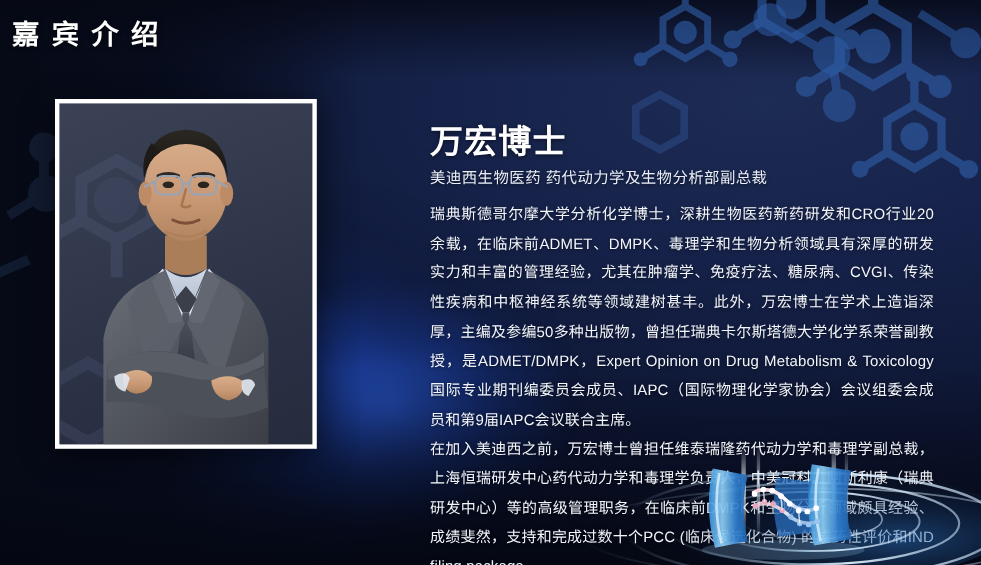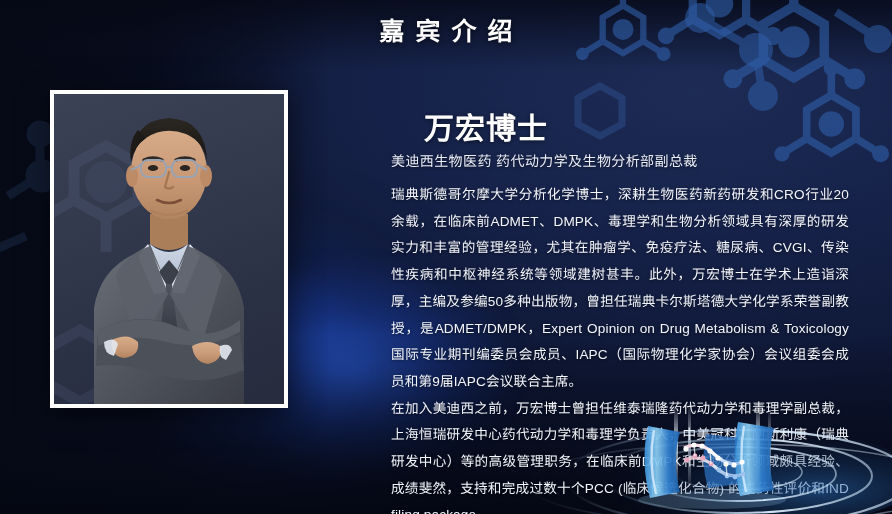--- a/index.html
+++ b/index.html
@@ -62,21 +62,20 @@
     inset: 0;
     pointer-events: none;
   }
   .molecules svg { display: block; }
 
   
   .title {
     position: absolute;
     left: 0; right: 0;
     top: 11px;
-    text-align: center;
     color: #ffffff;
     font-size: 25px;
     font-weight: bold;
     letter-spacing: 11px;
     text-indent: 11px;
     text-shadow: 0 1px 5px rgba(0,0,0,0.65);
   }
 
   
   .portrait-frame {
@@ -102,21 +101,20 @@
   
   .name {
     position: absolute;
     left: 391px;
     top: 104px;
     color: #ffffff;
     font-size: 30px;
     font-weight: bold;
     letter-spacing: 1px;
     text-shadow: 0 1px 4px rgba(0,0,0,0.55);
-    margin-left: 33px;
   }
   .role {
     position: absolute;
     left: 391px;
     top: 150px;
     color: #e9eef8;
     font-size: 14px;
     letter-spacing: .4px;
     text-shadow: 0 1px 3px rgba(0,0,0,0.55);
   }

